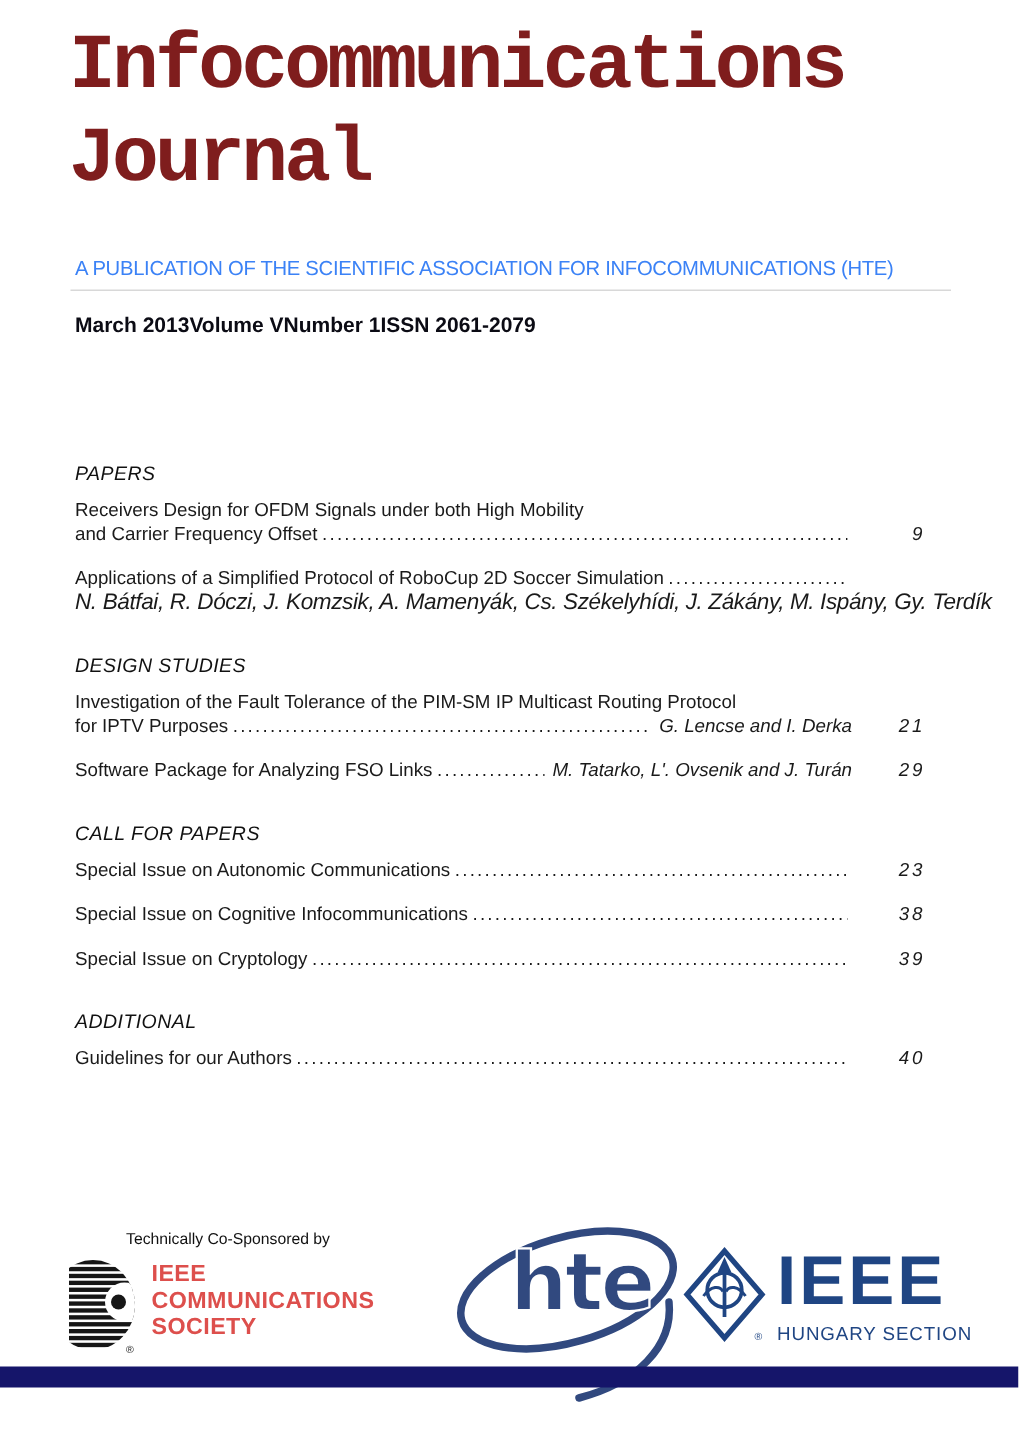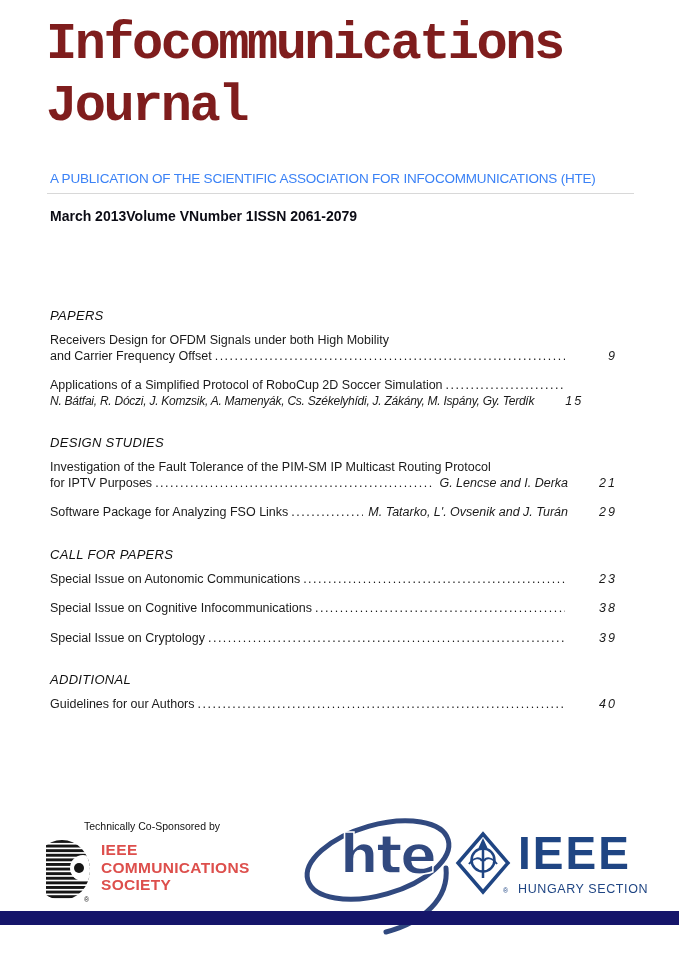--- a/index.html
+++ b/index.html
@@ -43,21 +43,21 @@
     margin:0 0 10px 0; letter-spacing:0.3px;
   }
   .toc-section { margin-bottom:26px; }
   .toc-entry { margin-bottom:14px; }
   .toc-line {
     display:flex; align-items:baseline;
     font-size:12.5px; line-height:15.5px; color:#1a1a1a;
   }
   .toc-text { white-space:nowrap; }
   .it { font-style:italic; }
-  .authors-line { font-size:12px; letter-spacing:-0.25px;text-align:right; }
+  .authors-line { font-size:15px; letter-spacing:-0.25px;text-align:right; }
   .leader { flex:1 1 auto; overflow:hidden; white-space:nowrap; margin:0 3px; color:#1a1a1a; }
   .leader::after {
     content:"................................................................................................................................................................";
     letter-spacing:1.5px;
   }
   .authors { white-space:nowrap; margin-left:2px; }
   .pagenum {
     flex:0 0 64px; box-sizing:border-box; text-align:right; padding-right:15px;
     font-style:italic; letter-spacing:2px; white-space:nowrap;
   }

